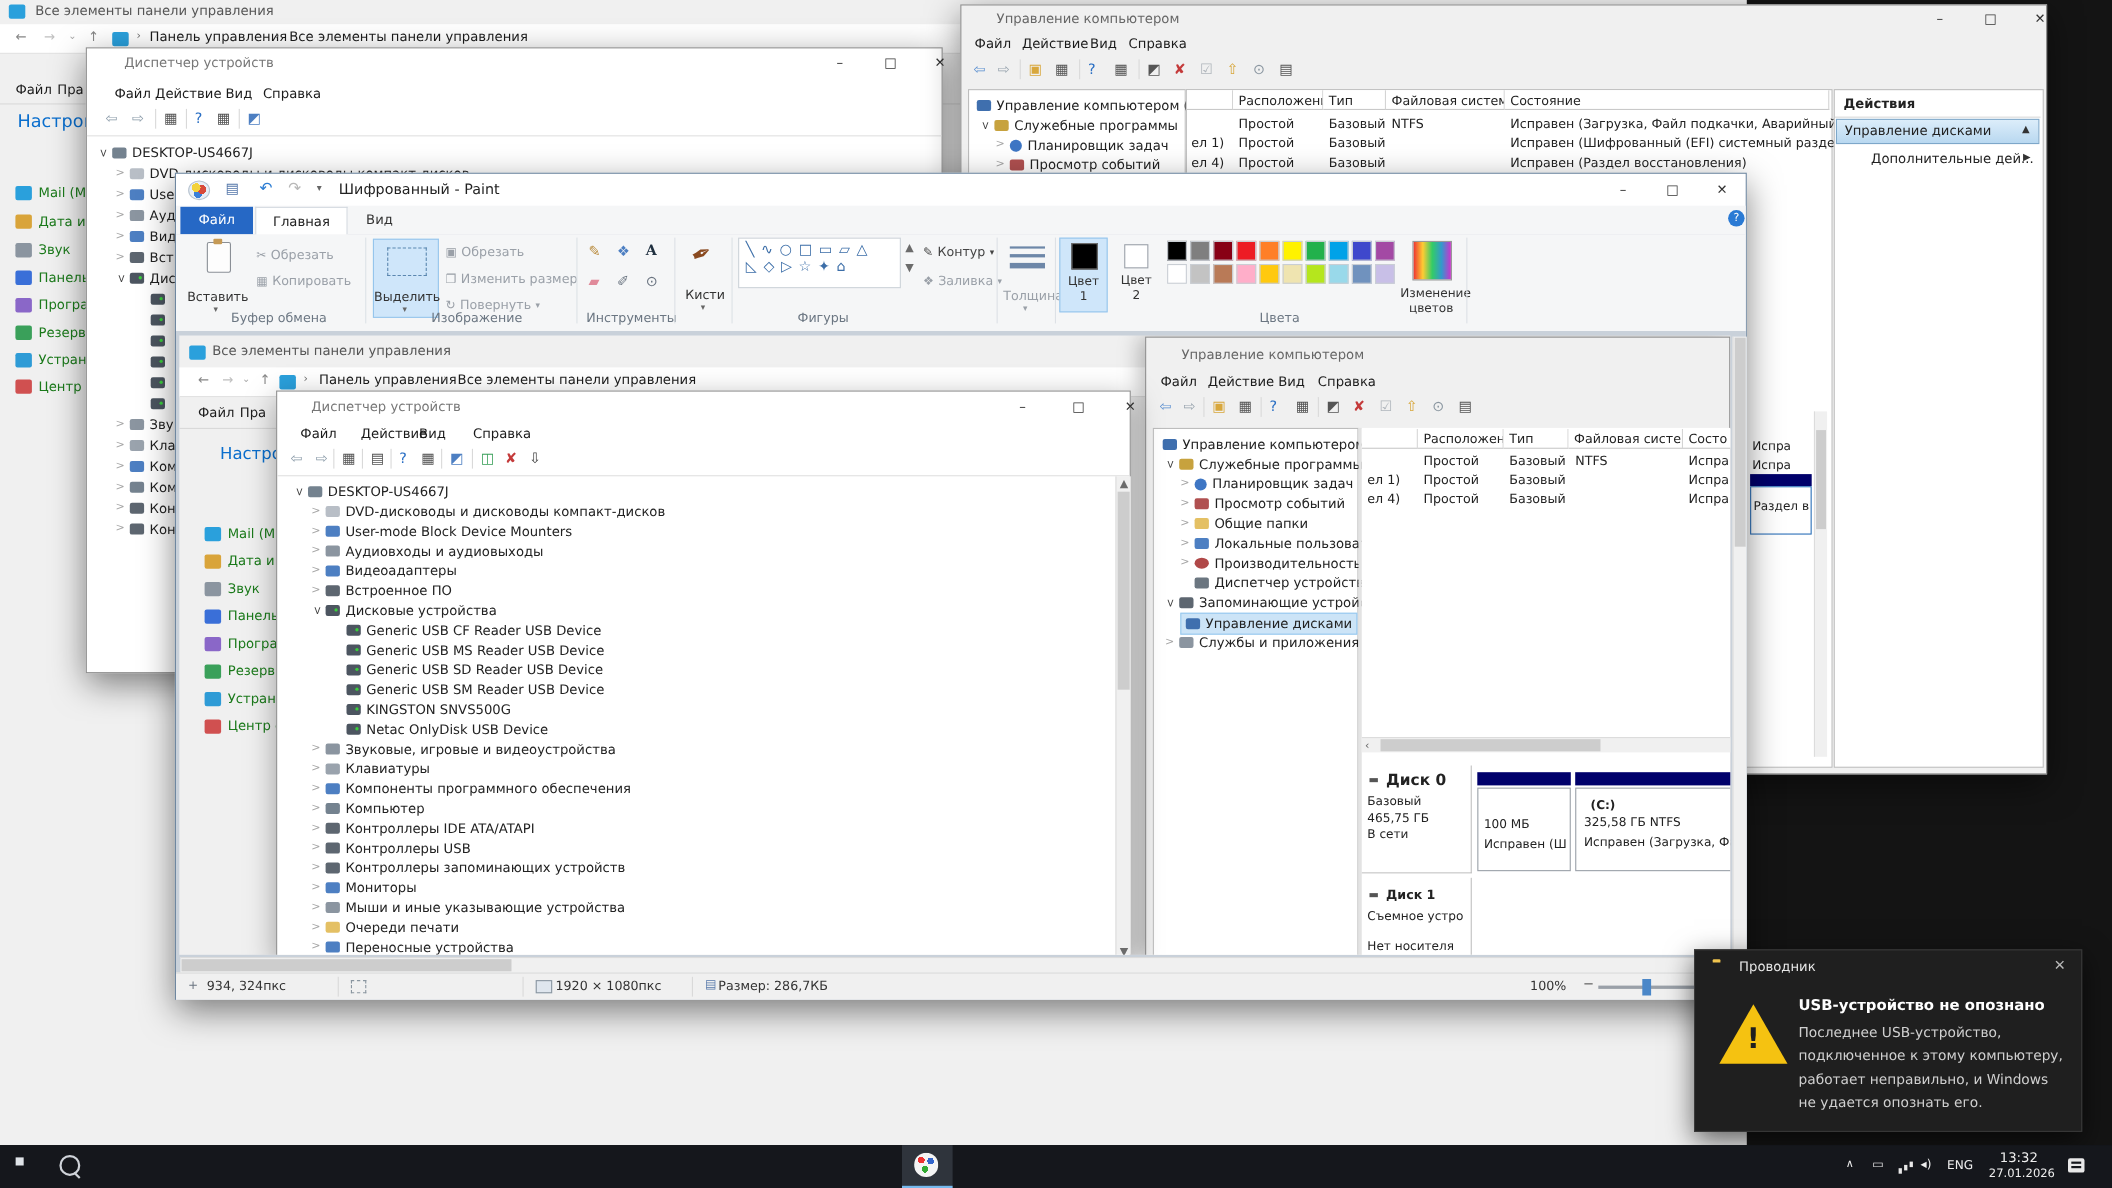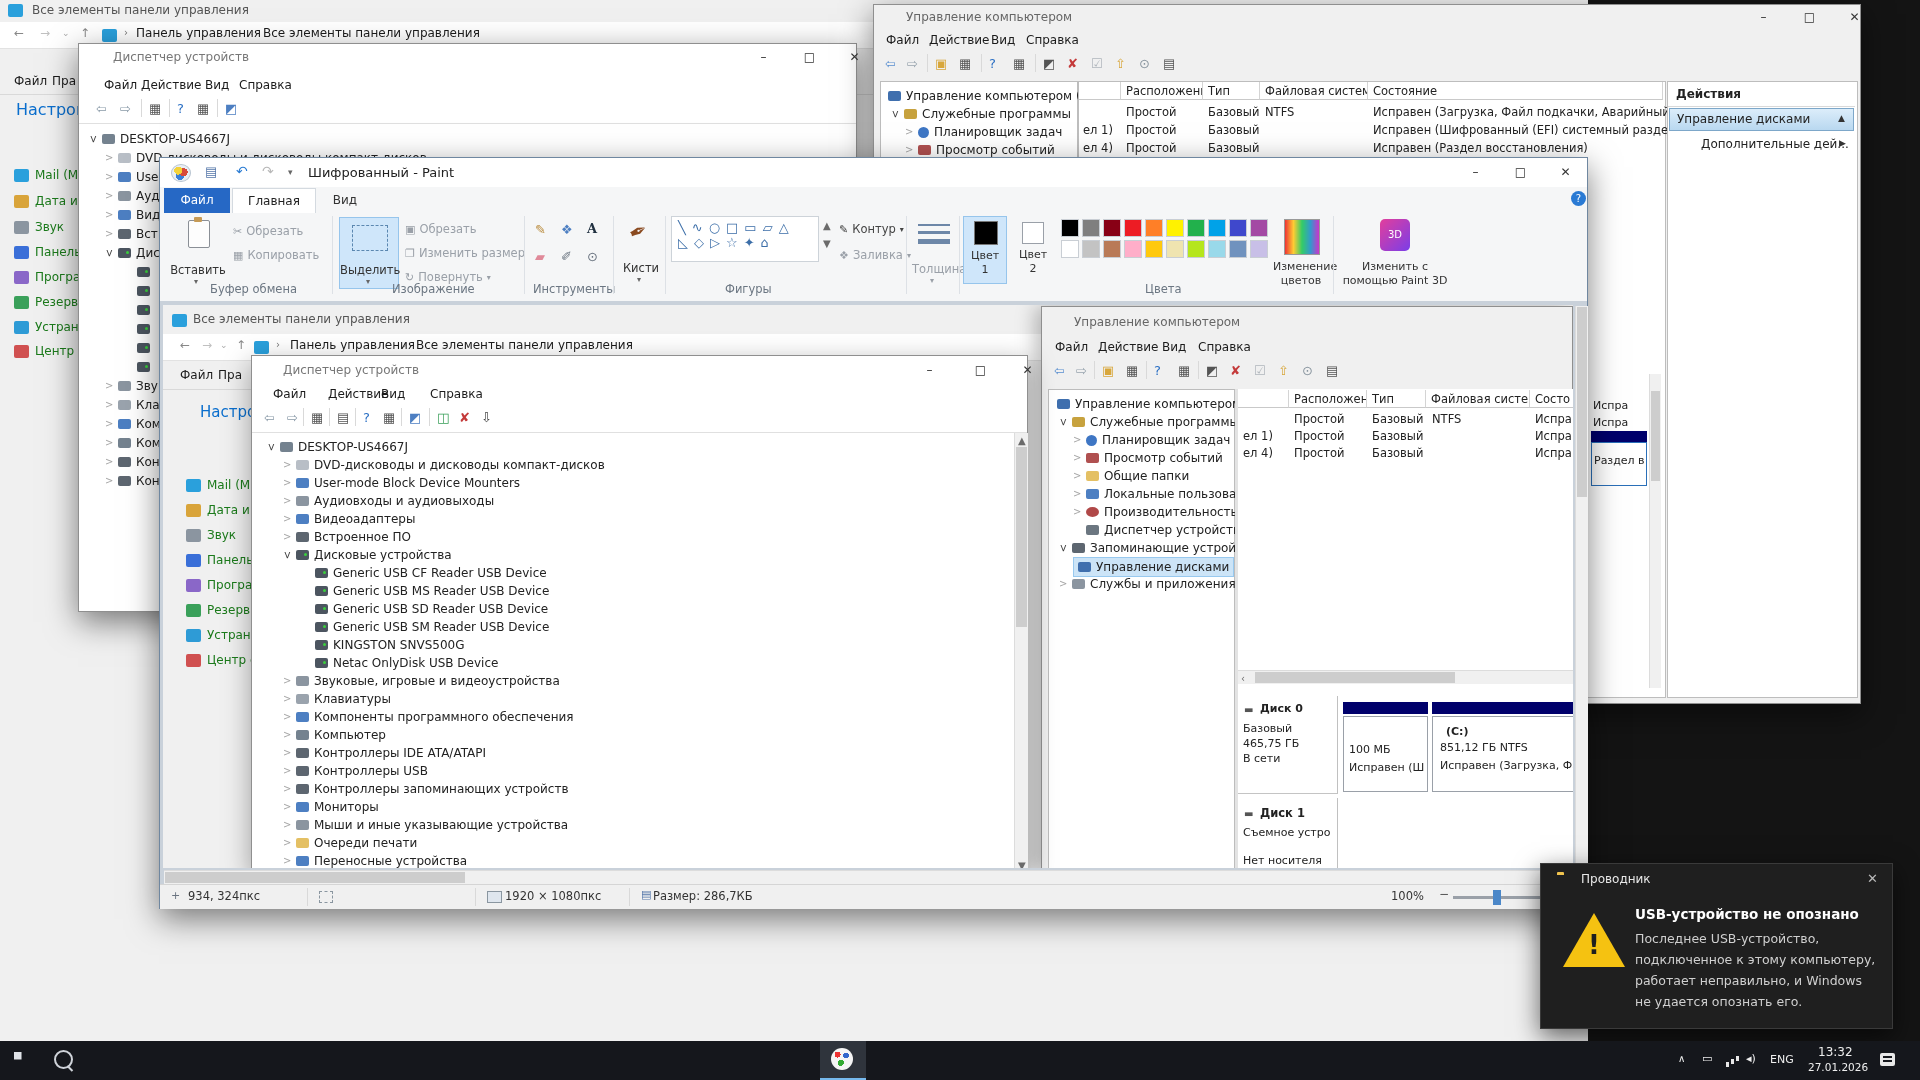--- a/index.html
+++ b/index.html
@@ -436,25 +436,20 @@
   <span class="swatch" style="left: 1069px; top: 82px; background: rgb(112, 146, 190);"></span>
   <span class="swatch" style="left: 1090px; top: 82px; background: rgb(200, 191, 231);"></span>
   <div class="a" style="left:1113px;top:58px;width:56px;height:76px;text-align:center">
     <span class="a" style="left:11px;top:3px;width:34px;height:34px;border:1px solid #999;background:linear-gradient(90deg,#e33,#fc3,#3c6,#39c,#c3c)"></span>
     <span class="a" style="left:0;width:56px;top:44px;font-size:11px;color:#333">Изменение</span>
     <span class="a" style="left:0;width:56px;top:58px;font-size:11px;color:#333">цветов</span>
   </div>
   <span class="rgroup-label" style="left:985px;top:124px">Цвета</span>
   <div class="rsep" style="left:1173px;top:58px"></div>
 
-  <div class="a" style="left:1180px;top:58px;width:110px;height:76px;text-align:center">
-    <span class="a" style="left:40px;top:3px;width:30px;height:32px;border-radius:5px;background:linear-gradient(135deg,#e33e9c,#7a3ee8);color:#fff;font-size:10px;line-height:32px">3D</span>
-    <span class="a" style="left:0;width:110px;top:44px;font-size:11px;color:#333">Изменить с</span>
-    <span class="a" style="left:0;width:110px;top:58px;font-size:11px;color:#333">помощью Paint 3D</span>
-  </div>
 
   <div class="a" style="left:0;top:143px;width:1427px;height:583px;background:#c9d1da"></div>
 
   <div class="a" style="left:0;top:726px;width:1427px;height:24px;background:#f0f0f0;border-top:1px solid #d5d5d5">
     <span class="a" style="left:11px;top:4px;color:#6a7480;font-size:11px">+</span>
     <span class="a" style="left:28px;top:4px;font-size:11.5px;color:#333">934, 324пкс</span>
     <div class="sep-v" style="left:147px;top:3px;height:18px"></div>
     <span class="a" style="left:159px;top:6px;width:12px;height:10px;border:1px dashed #8a96a0"></span>
     <div class="sep-v" style="left:315px;top:3px;height:18px"></div>
     <span class="a" style="left:327px;top:6px;width:13px;height:10px;border:1px solid #8a96a0;background:#dfe6ee"></span>
@@ -626,34 +621,34 @@
     <span class="td" style="left:252px;top:139px">Простой</span>
     <span class="td" style="left:330px;top:139px">Базовый</span>
     <span class="td" style="left:493px;top:139px">Испра</span>
     <div class="scroll-h" style="left:196px;top:363px;width:336px;height:13px">
       <span class="arr" style="left:3px;top:2px">‹</span>
       <div class="thumb" style="left:17px;top:1px;width:200px;height:11px"></div>
     </div>
     
     <div class="a" style="left:196px;top:389px;width:100px;height:98px;border-right:1px solid #c0c0c0;border-bottom:1px solid #c4c4c4;box-sizing:border-box">
       <span class="a" style="left:6px;top:8px;color:#555;font-size:10px">▬</span>
-      <span class="a" style="left:22px;top:6px;font-weight:bold;font-size:11px">Диск 0</span>
+      <span class="a" style="left:22px;top:6px;font-weight:bold;font-size:14px">Диск 0</span>
       <span class="a" style="left:5px;top:26px;font-size:11px">Базовый</span>
       <span class="a" style="left:5px;top:41px;font-size:11px">465,75 ГБ</span>
       <span class="a" style="left:5px;top:56px;font-size:11px">В сети</span>
     </div>
     <div class="pstripe" style="left:301px;top:395px;width:85px;height:12px"></div>
     <div class="pbox" style="left:301px;top:409px;width:85px;height:76px">
       <span class="a" style="left:5px;top:26px;font-size:11px;white-space:nowrap">100 МБ</span>
       <span class="a" style="left:5px;top:44px;font-size:11px;white-space:nowrap;overflow:hidden;width:76px">Исправен (Ш</span>
     </div>
     <div class="pstripe" style="left:390px;top:395px;width:142px;height:12px"></div>
     <div class="pbox hatch" style="left:390px;top:409px;width:142px;height:76px;overflow:hidden">
       <span class="a" style="left:13px;top:8px;font-size:11px;font-weight:bold">(C:)</span>
-      <span class="a" style="left:7px;top:24px;font-size:11px;white-space:nowrap">851,12 ГБ NTFS</span>
+      <span class="a" style="left:7px;top:24px;font-size:11px;white-space:nowrap">325,58 ГБ NTFS</span>
       <span class="a" style="left:7px;top:42px;font-size:11px;white-space:nowrap">Исправен (Загрузка, Фай</span>
     </div>
     <div class="a" style="left:196px;top:491px;width:100px;height:75px;border-right:1px solid #c0c0c0;box-sizing:border-box">
       <span class="a" style="left:6px;top:10px;color:#555;font-size:10px">▬</span>
       <span class="a" style="left:22px;top:8px;font-weight:bold;font-size:11.5px">Диск 1</span>
       <span class="a" style="left:5px;top:28px;font-size:11px;white-space:nowrap">Съемное устро</span>
       <span class="a" style="left:5px;top:56px;font-size:11px;white-space:nowrap">Нет носителя</span>
     </div>
   </div>
 

